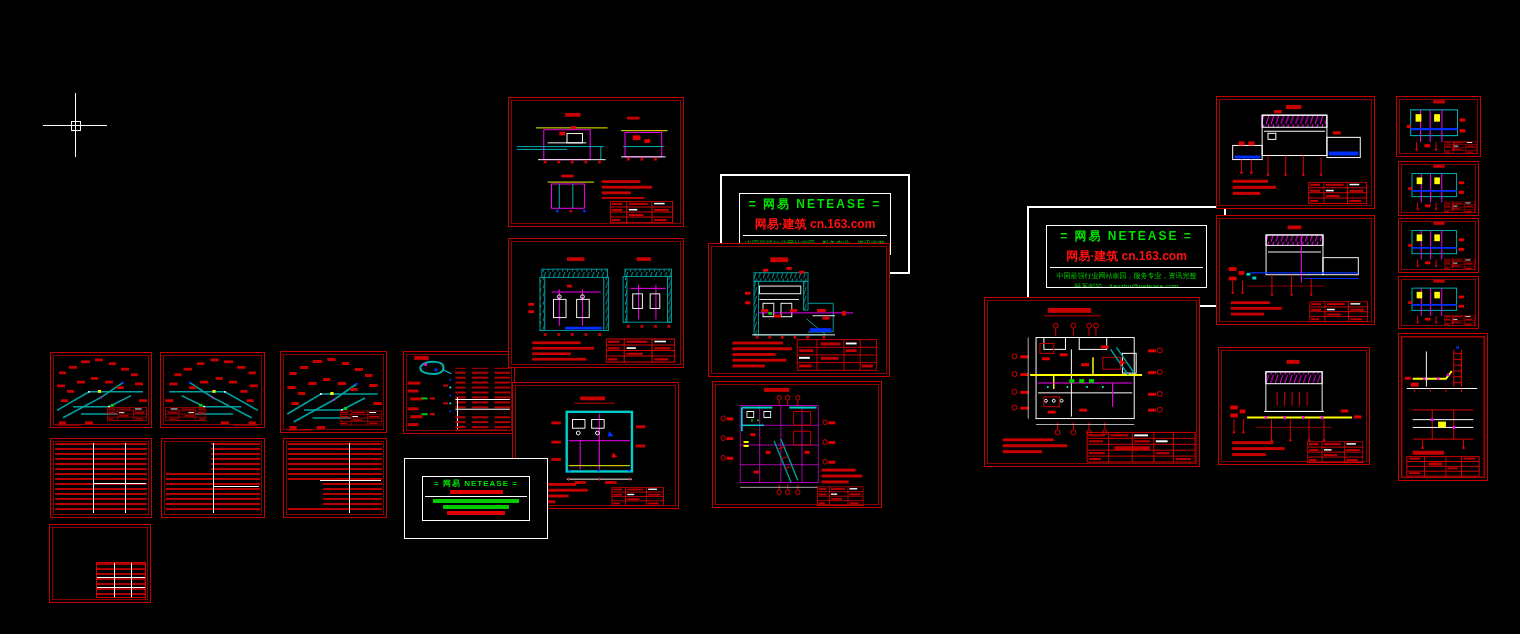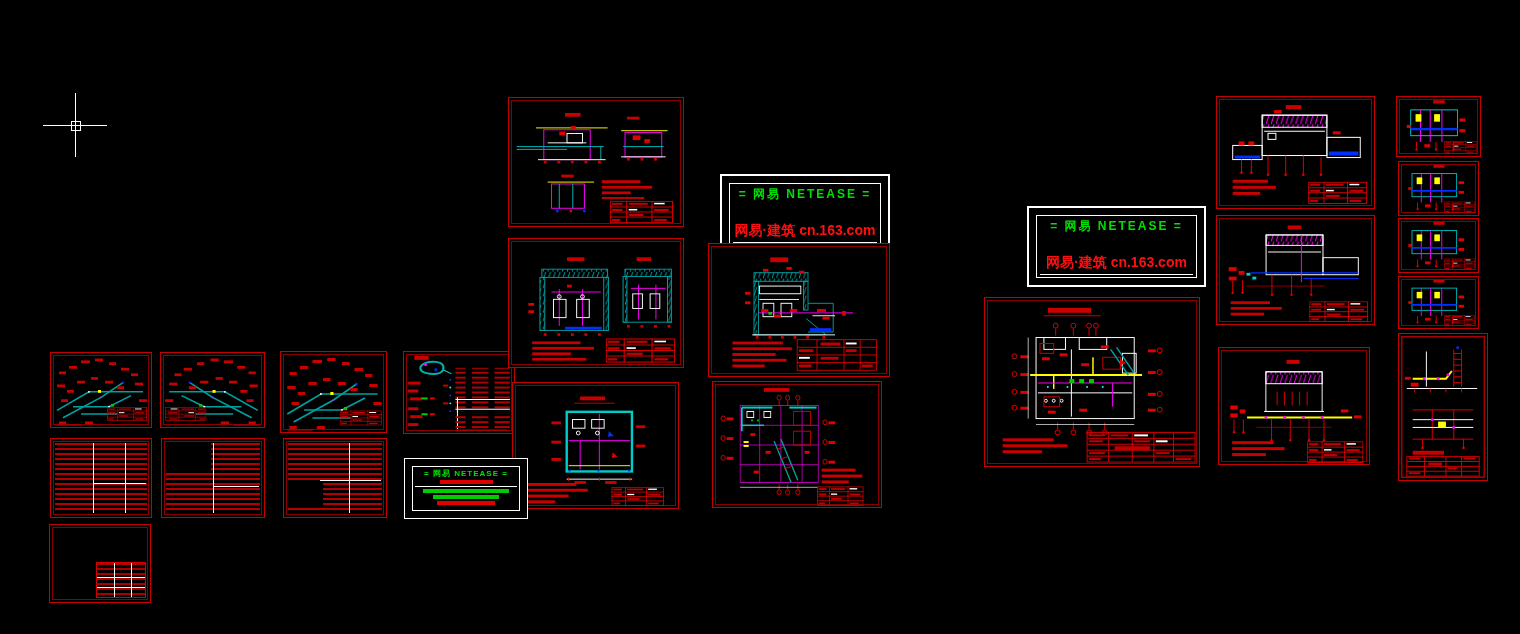--- a/index.html
+++ b/index.html
@@ -14,25 +14,25 @@
   
   .ts-in{position:absolute;inset:4px;
     background:repeating-linear-gradient(#b40000 0 2px,#000 2px 5px);}
   .vline{position:absolute;width:1px;background:#fff;}
   .hline{position:absolute;height:1px;background:#fff;}
   .patch{position:absolute;background:#000;}
   .tb-box{position:absolute;border:1px solid #d40000;
     background:repeating-linear-gradient(#a80000 0 2px,#000 2px 5px);}
   .tb-box .hline,.tb-box .vline{background:#fff;}
   
-  .wm{position:absolute;background:#000;border:2px solid #fff;padding:7px;}
+  .wm{position:absolute;background:#000;border:2px solid #fff;padding:17px;}
   .wm-in{border:1px solid #fff;height:100%;box-sizing:border-box;display:flex;
     flex-direction:column;align-items:center;justify-content:flex-start;overflow:hidden;}
   .wm-title{color:#00e000;font-weight:bold;font-size:12px;letter-spacing:2px;white-space:nowrap;margin-top:2px;}
-  .wm-sub{color:#ff1010;font-weight:bold;font-size:14px;white-space:nowrap;margin-top:19px;}
+  .wm-sub{color:#ff1010;font-weight:bold;font-size:12px;white-space:nowrap;margin-top:3px;}
   .wm-div{width:96%;border-top:1px solid #fff;margin:2px 0;}
   .wm-line{color:#00d000;font-size:7px;white-space:nowrap;margin-top:1px;}
   .wm-redbar{background:#e00000;height:6px;width:62%;margin-top:2px;}
   .wm-s-title{color:#00e000;font-weight:bold;font-size:8px;letter-spacing:1px;white-space:nowrap;margin-top:1px;}
   .g-bar{background:#00cc00;height:4px;}
   .r-bar{background:#e00000;height:4px;}
 </style>
 </head>
 <body>
 

